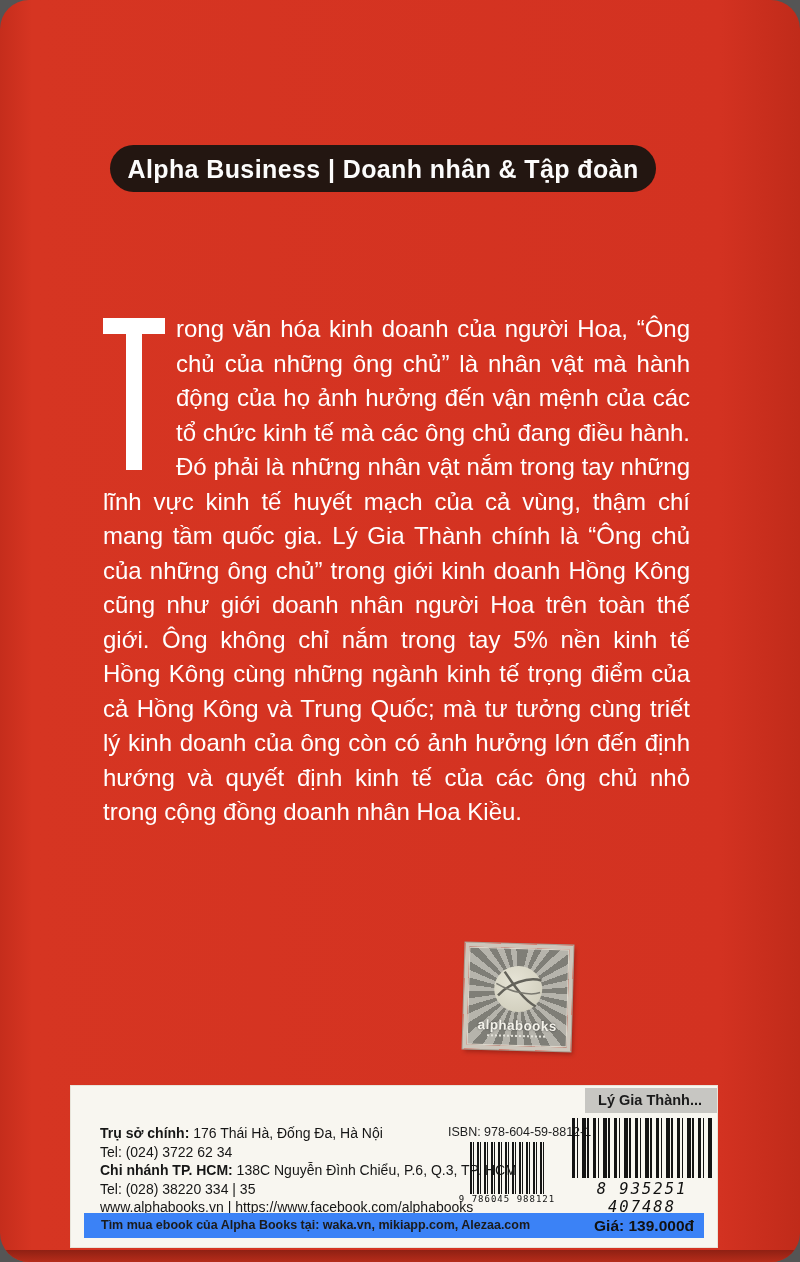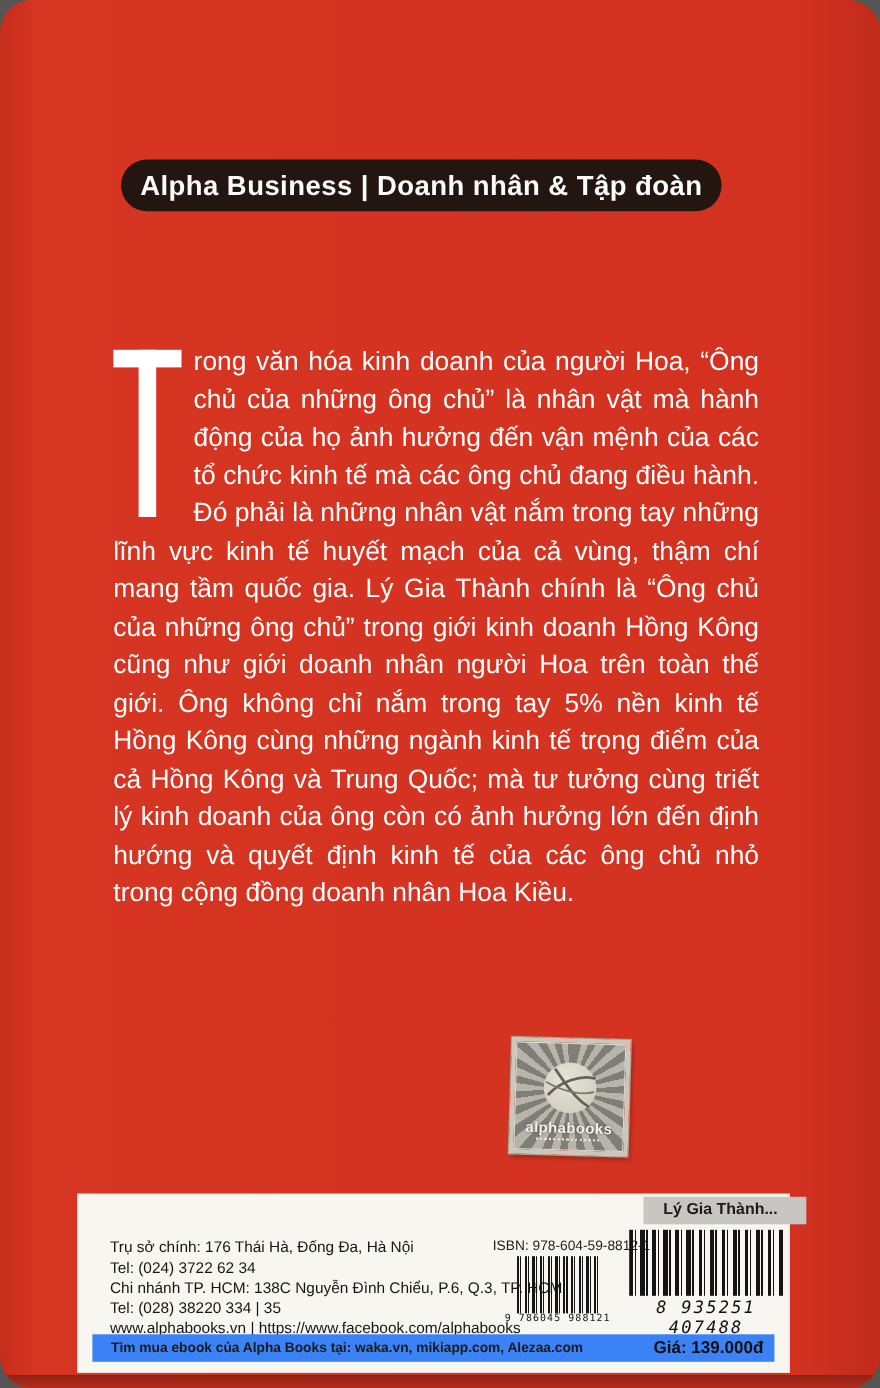--- a/index.html
+++ b/index.html
@@ -46,23 +46,23 @@
     text-shadow:0 0 2px rgba(40,40,40,.8);
   }
   .tagline-dots{
     position:absolute;left:20px;right:20px;bottom:9px;height:2px;
     background:repeating-linear-gradient(90deg,#e4e2da 0 2px,transparent 2px 4px);
   }
   
   .pubbox{position:absolute;left:70px;top:1085px;width:648px;height:163px;background:#f8f6f0;box-shadow:0 0 0 1px #e8e4da inset;}
   .band{background:#c7c6c2;color:#1b1b1b;font-weight:bold;box-sizing:border-box;}
   .band-company{position:absolute;left:14px;top:8px;width:486px;height:26px;line-height:27px;padding-left:17px;font-size:15.5px;}
-  .band-title{position:absolute;left:515px;top:3px;width:148px;height:25px;line-height:25px;text-align:right;padding-right:26px;font-size:14.5px;}
+  .band-title{position:absolute;left:515px;top:3px;width:132px;height:25px;line-height:25px;text-align:right;padding-right:15px;font-size:14.5px;}
   .addr{position:absolute;left:30px;top:39px;font-size:14px;line-height:18.6px;color:#161616;}
-  .addr b{font-weight:normal;}
+  .addr b{font-weight:bold;}
   .isbn-label{position:absolute;left:378px;top:40px;font-size:12.5px;color:#1d1d1d;}
   .bars{background-color:transparent;}
   .isbn-bars{
     position:absolute;left:400px;top:57px;width:74px;height:52px;
     background:repeating-linear-gradient(90deg,#151515 0 2px,transparent 2px 3px,#151515 3px 4px,transparent 4px 7px,#151515 7px 9px,transparent 9px 10px,#151515 10px 11px,transparent 11px 14px);
   }
   .isbn-digits{position:absolute;left:387px;top:109px;width:100px;text-align:center;font-size:9px;letter-spacing:1px;font-family:"DejaVu Sans Mono",monospace;color:#111;}
   .ean-bars{
     position:absolute;left:502px;top:33px;width:140px;height:60px;
     background:repeating-linear-gradient(90deg,#141414 0 3px,transparent 3px 5px,#141414 5px 6px,transparent 6px 10px,#141414 10px 14px,transparent 14px 15px,#141414 15px 17px,transparent 17px 21px);

